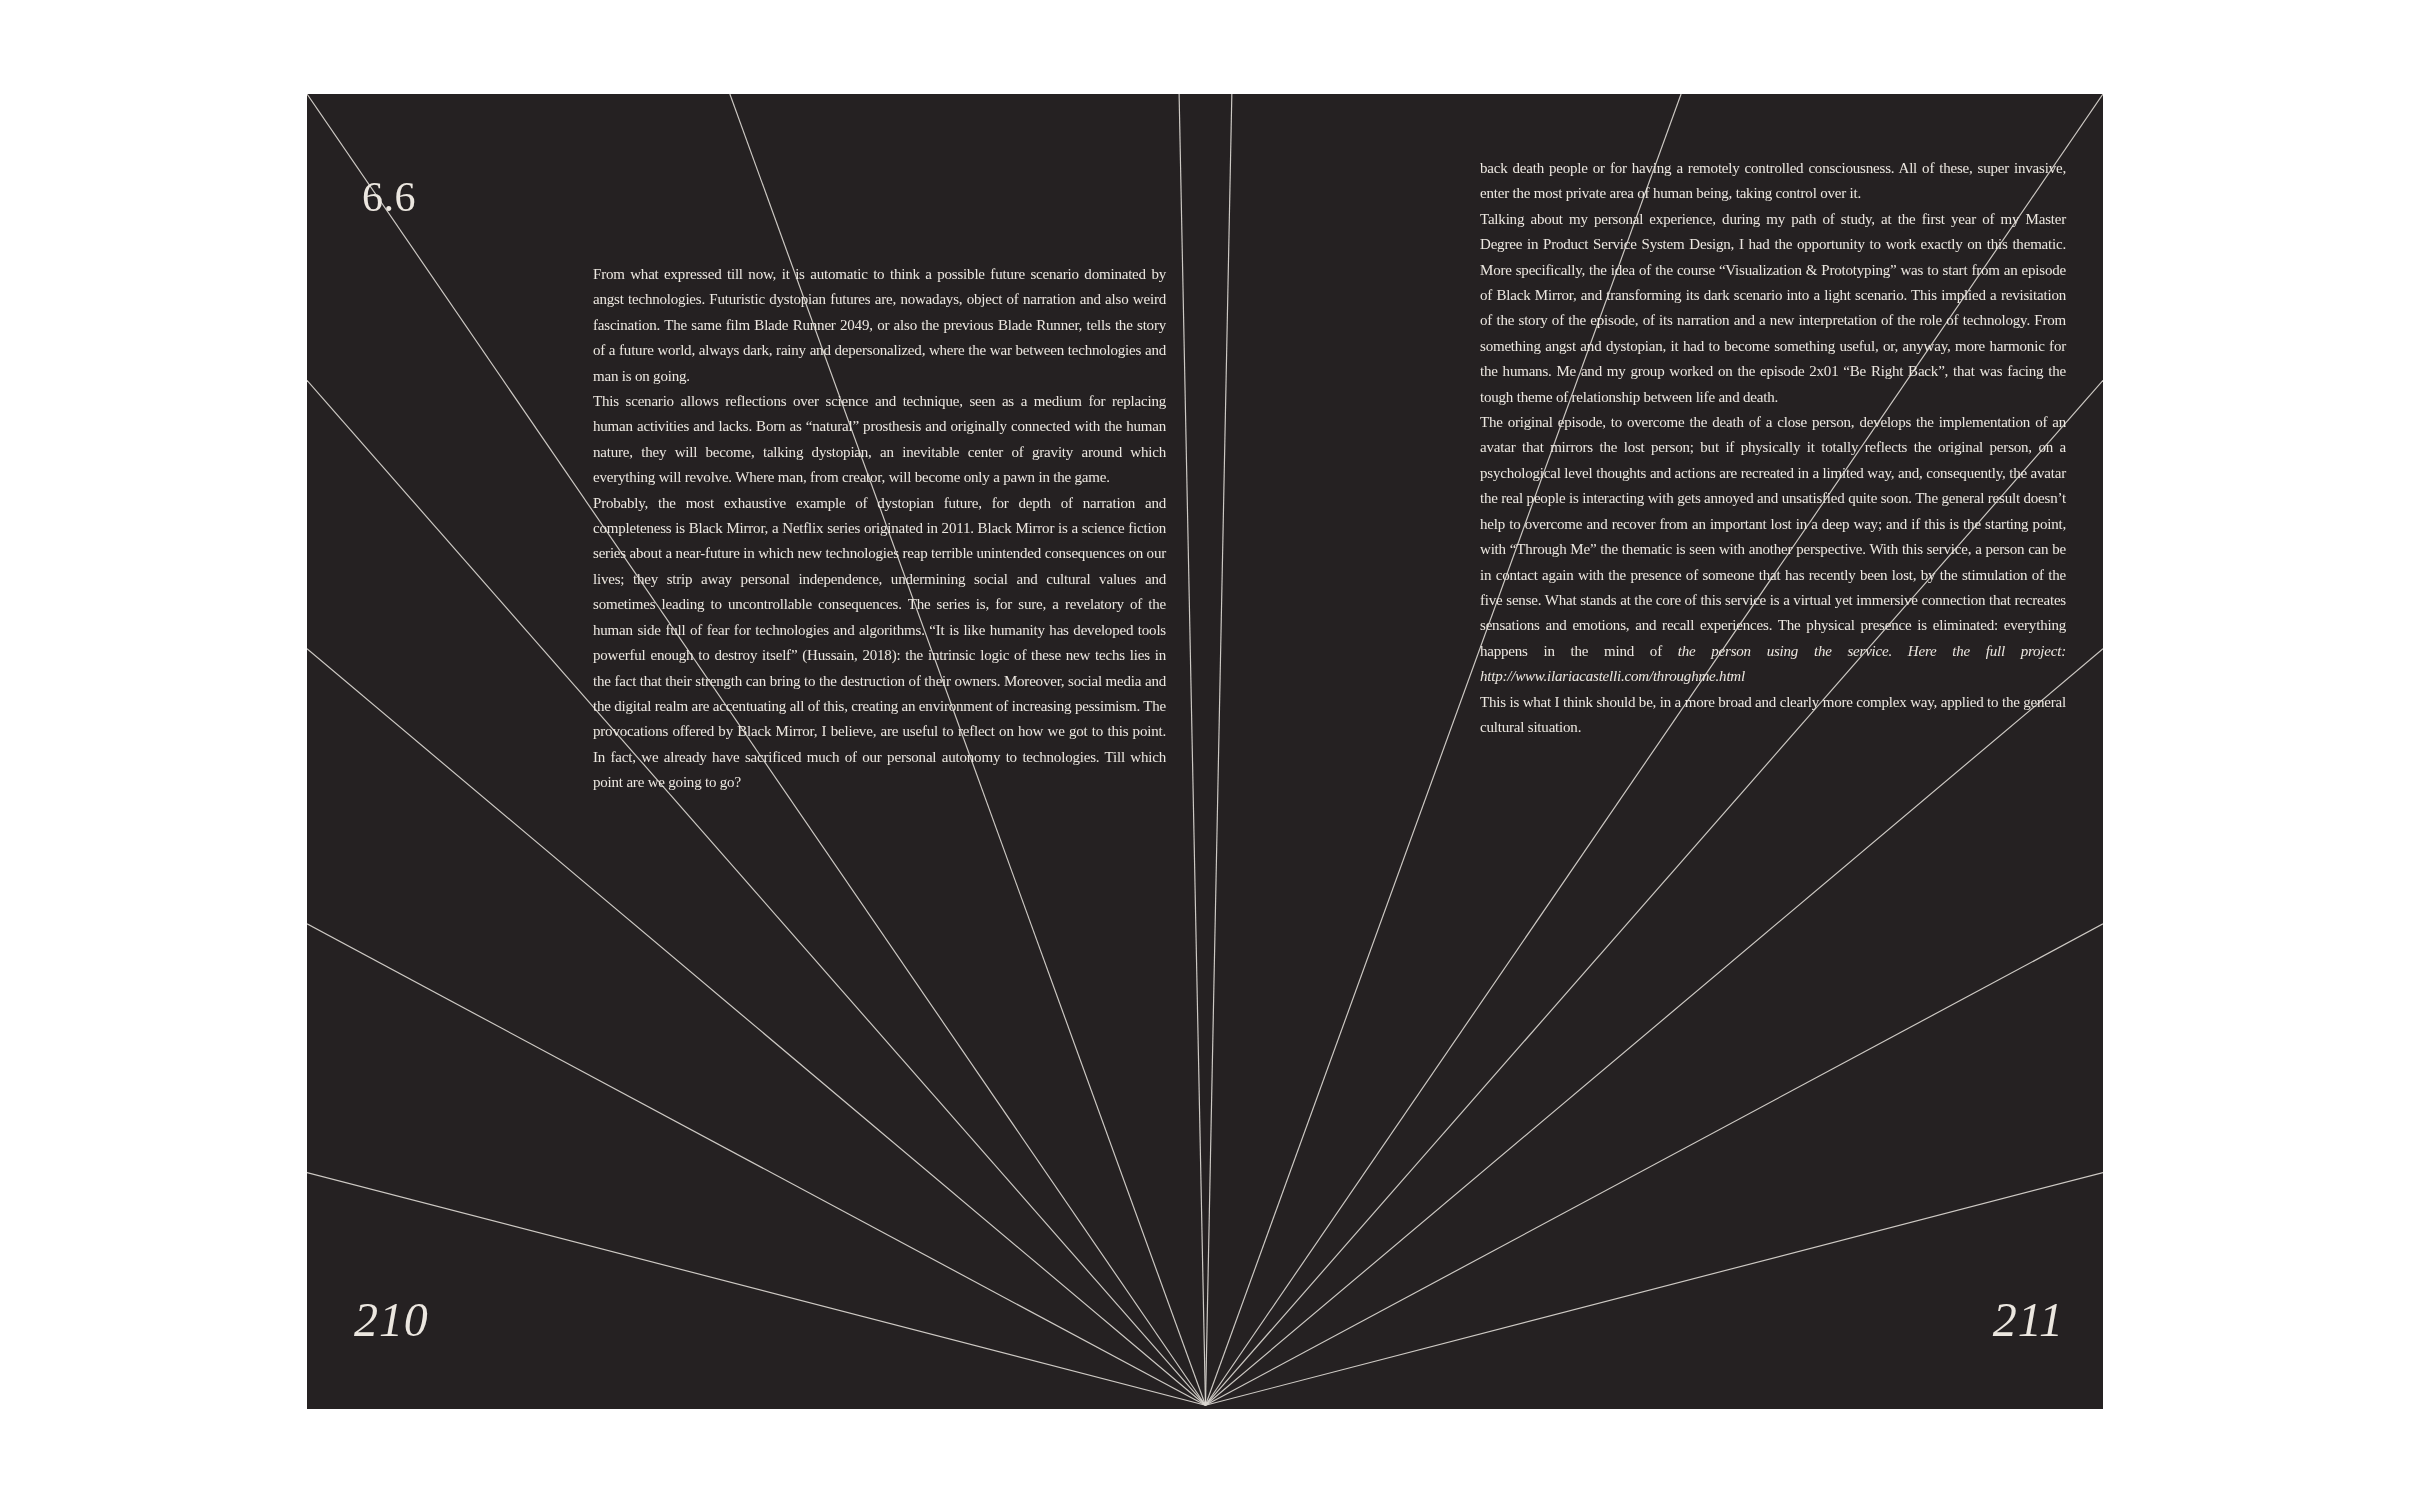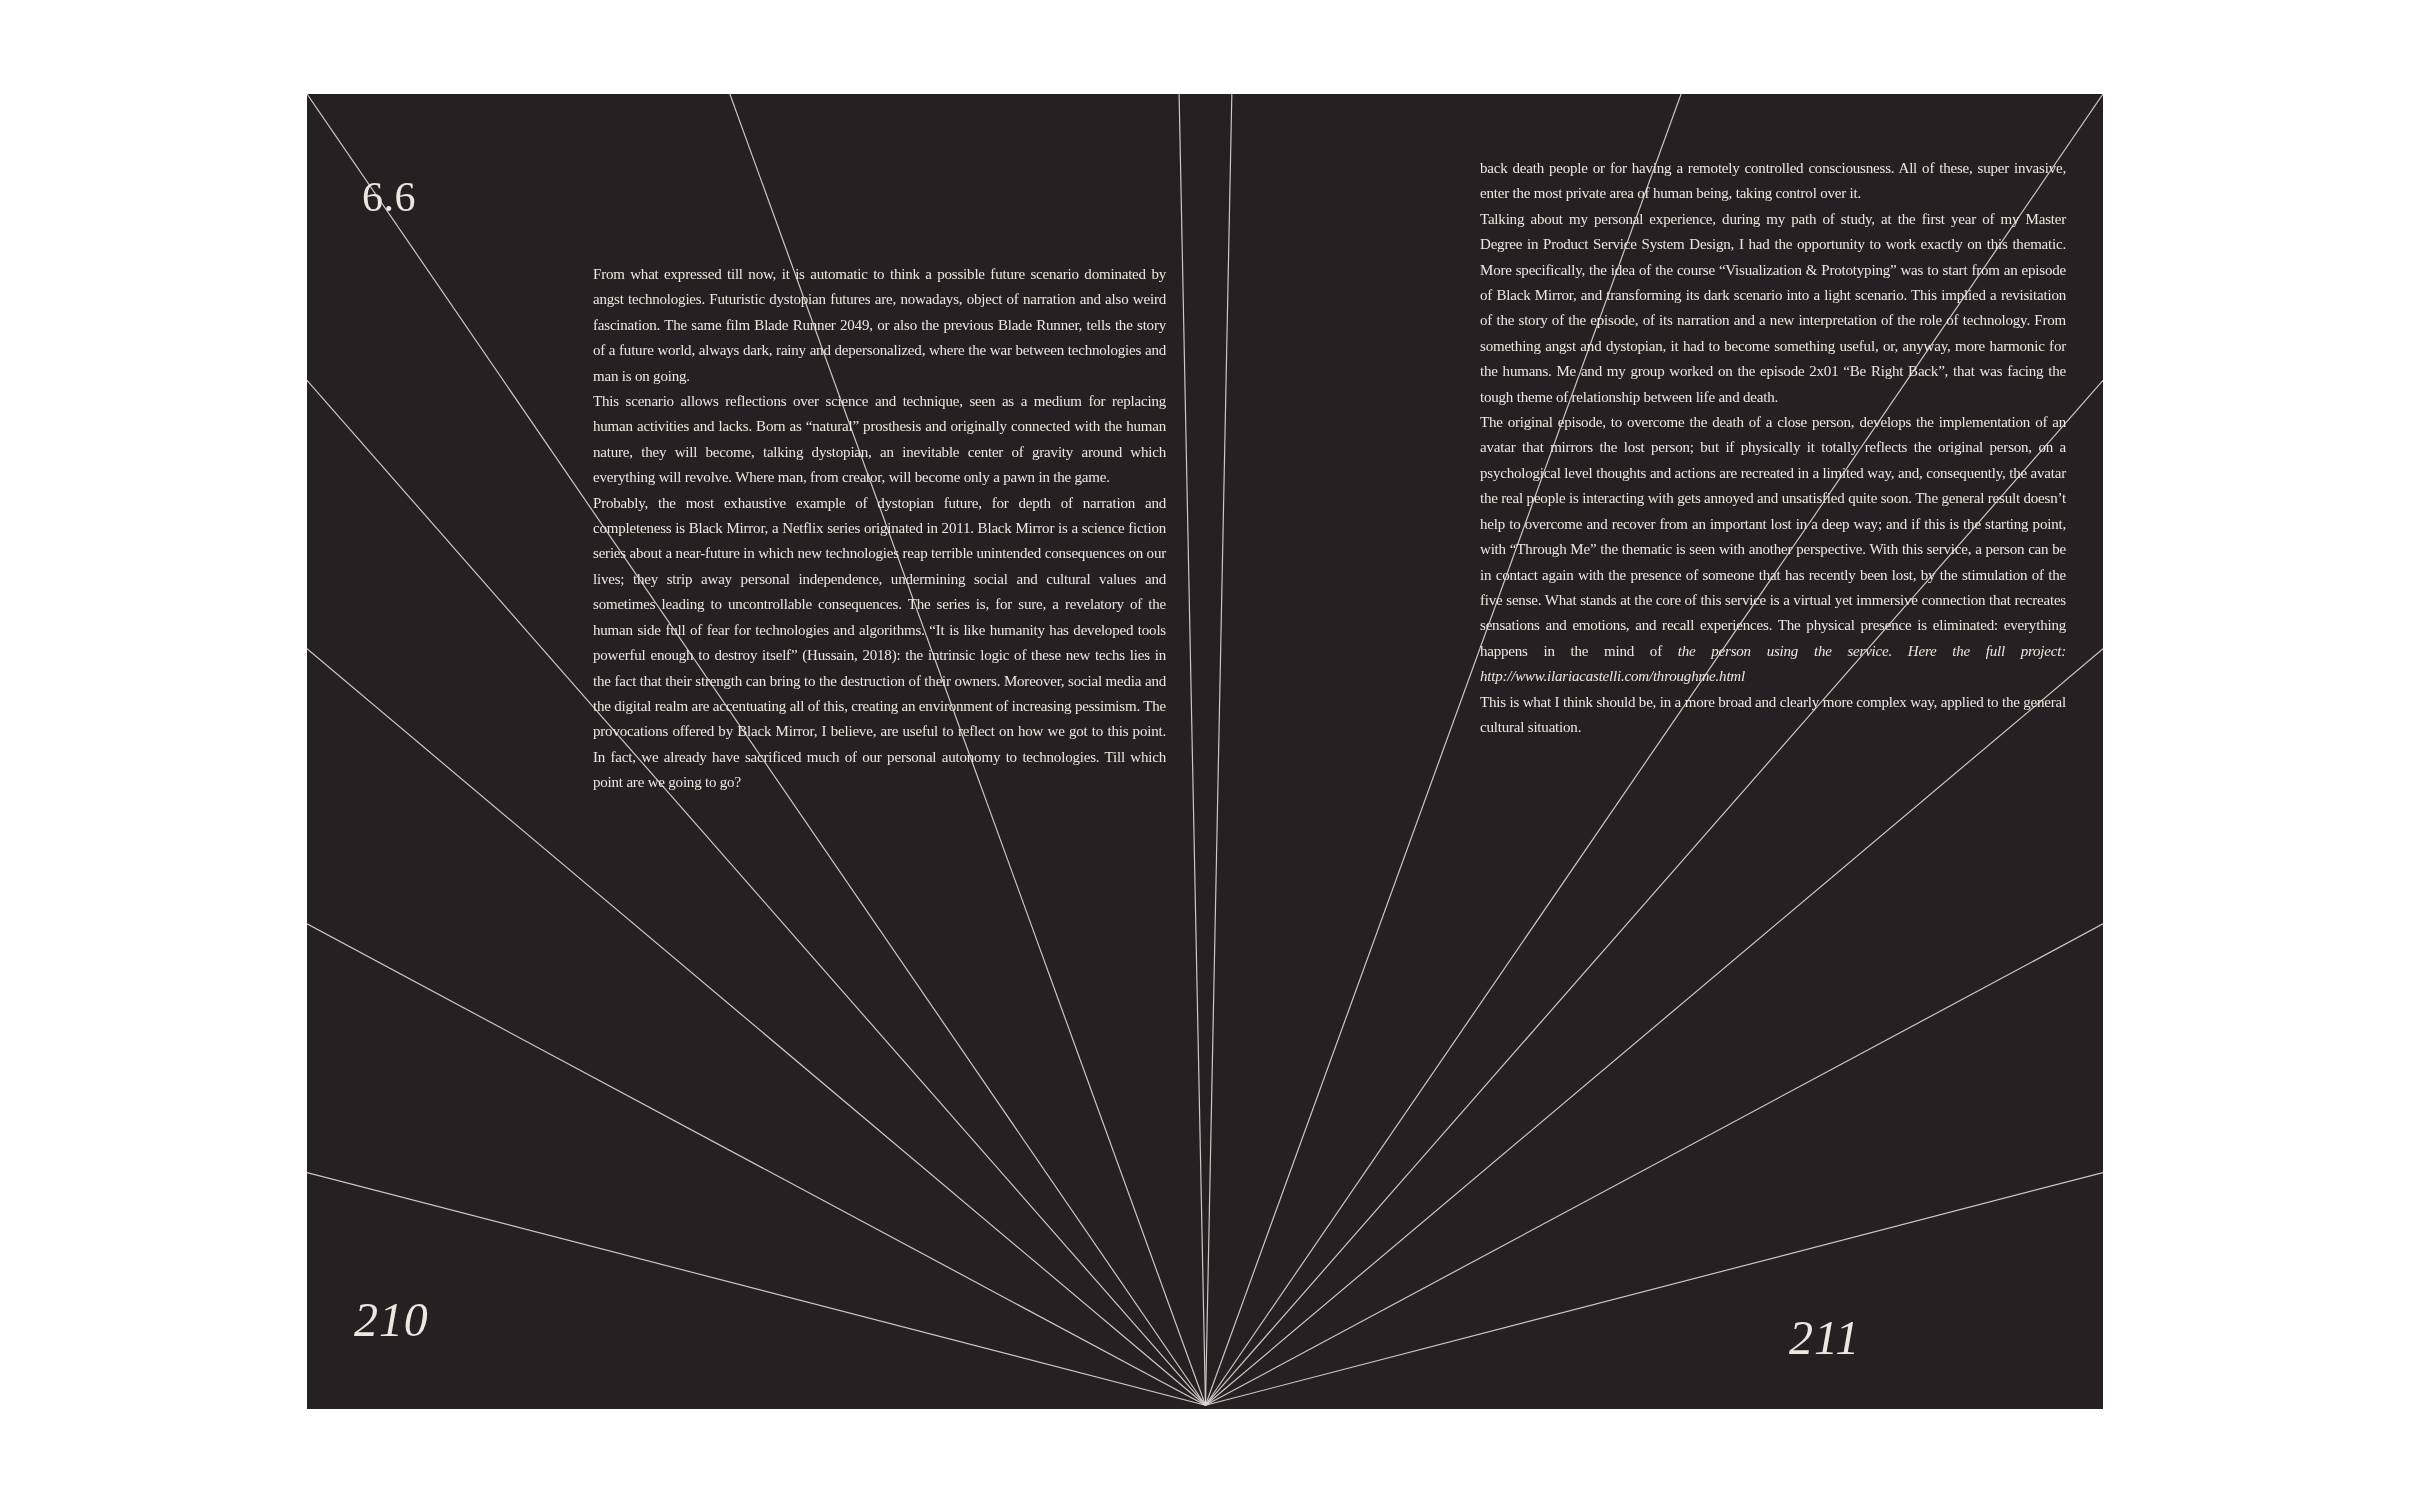--- a/index.html
+++ b/index.html
@@ -86,22 +86,21 @@
     font-size: 48px;
     font-style: italic;
     letter-spacing: 0.9px;
   }
   .page-number-left {
     left: 354px; top: 1292px;
   }
   .page-number-right {
     left: 1789px; top: 1292px;
     width: 275px;
-    text-align: left;
-    margin-top: 18px;
+    text-align: right;
   }
 </style>
 </head>
 <body style="background: rgb(0, 0, 0);">
 
 <div class="stage">
   <div class="panel" style="background: rgb(37, 33, 34);">
 
     <svg class="fan" id="fan-svg" viewBox="326 100 1907 1396" preserveAspectRatio="none" style="left:0;top:0;width:1796px;height:1315px;">
         <line x1="1280" y1="1492" x2="326" y2="100" stroke="#dcd8d2"></line>

